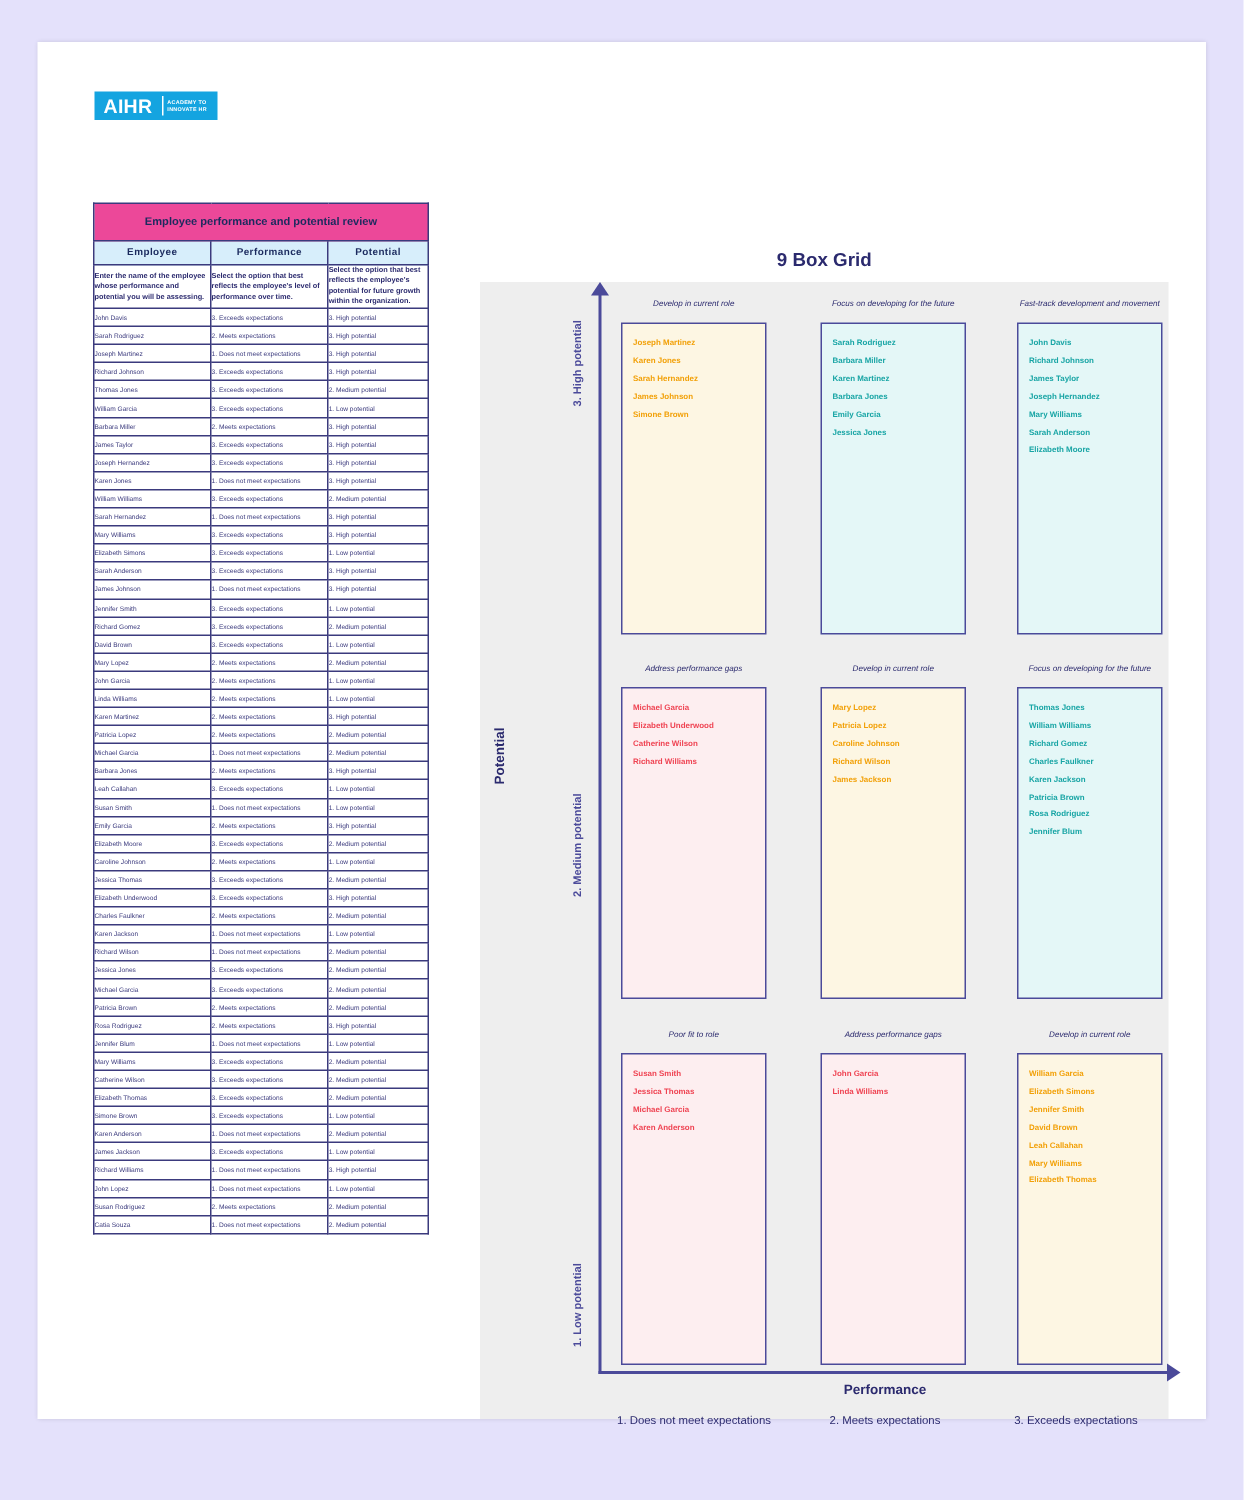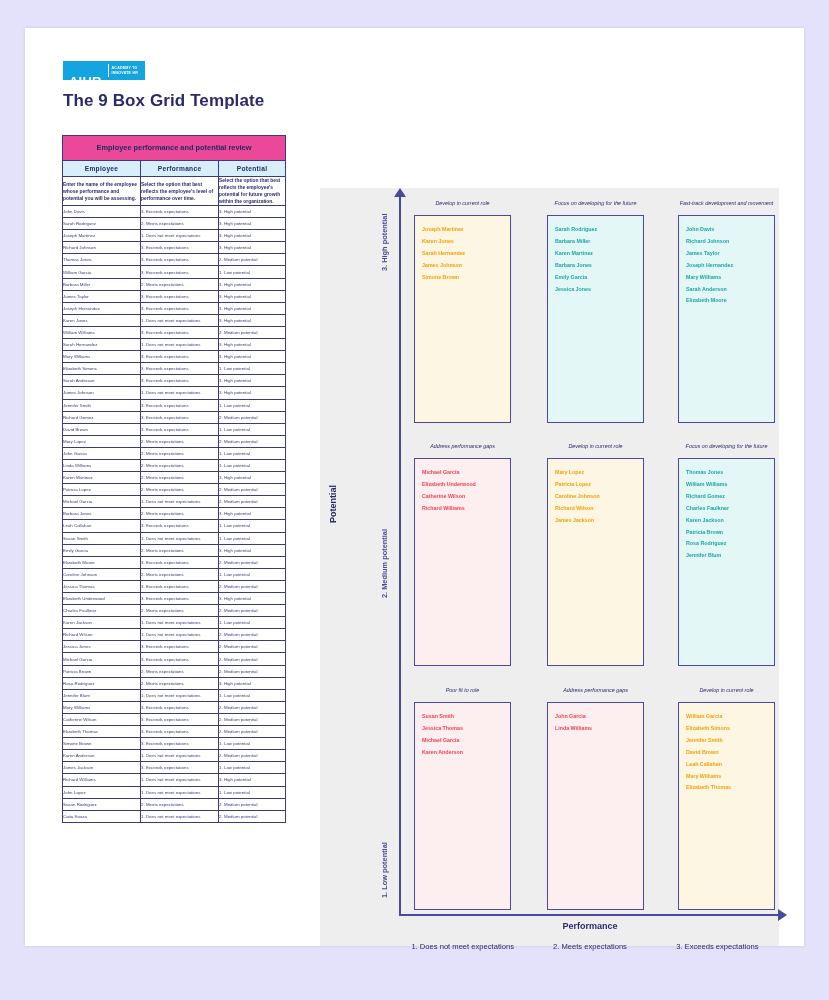--- a/index.html
+++ b/index.html
@@ -33,21 +33,21 @@
     background: #14a4e0;
     height: 19px;
     padding: 0 4px;
   }
   .brand-main {
     color: #ffffff;
     font-size: 13px;
     font-weight: bold;
     letter-spacing: 0.2px;
     line-height: 19px;
-    padding: 11px 3px 0 2px;
+    padding: 0 3px 0 2px;
   }
   .brand-rule {
     width: 1px;
     background: #ffffff;
     margin: 3px 3px;
   }
   .brand-sub {
     color: #ffffff;
     font-size: 3.6px;
     line-height: 4.6px;
@@ -273,21 +273,20 @@
 
   <div class="brand">
     <span class="brand-main">AIHR</span>
     <span class="brand-rule"></span>
     <span class="brand-sub">
       <span>ACADEMY TO</span><br>
       <span>INNOVATE HR</span>
     </span>
   </div>
 
-  <div class="doc-title">The 9 Box Grid Template</div>
 
   <div class="table-wrap">
     <table class="emp">
       <colgroup>
         <col class="col-a">
           <col class="col-b">
           <col class="col-c">
       </colgroup>
       <tbody>
         <tr>
@@ -557,20 +556,21 @@
           </tr>
           <tr>
             <td class="t-cell">Catia Souza</td>
             <td class="t-cell">1. Does not meet expectations</td>
             <td class="t-cell">2. Medium potential</td>
           </tr>
         </tbody>
     </table>
   </div>
 
+  <div class="grid-title">9 Box Grid</div>
 
   <div class="grid-panel"></div>
 
   <div class="y-axis"></div>
   <div class="y-arrow"></div>
   <div class="x-axis"></div>
   <div class="x-arrow"></div>
 
   <div class="axis-title-y">Potential</div>
   <div class="y-tick y-tick-high">3. High potential</div>

